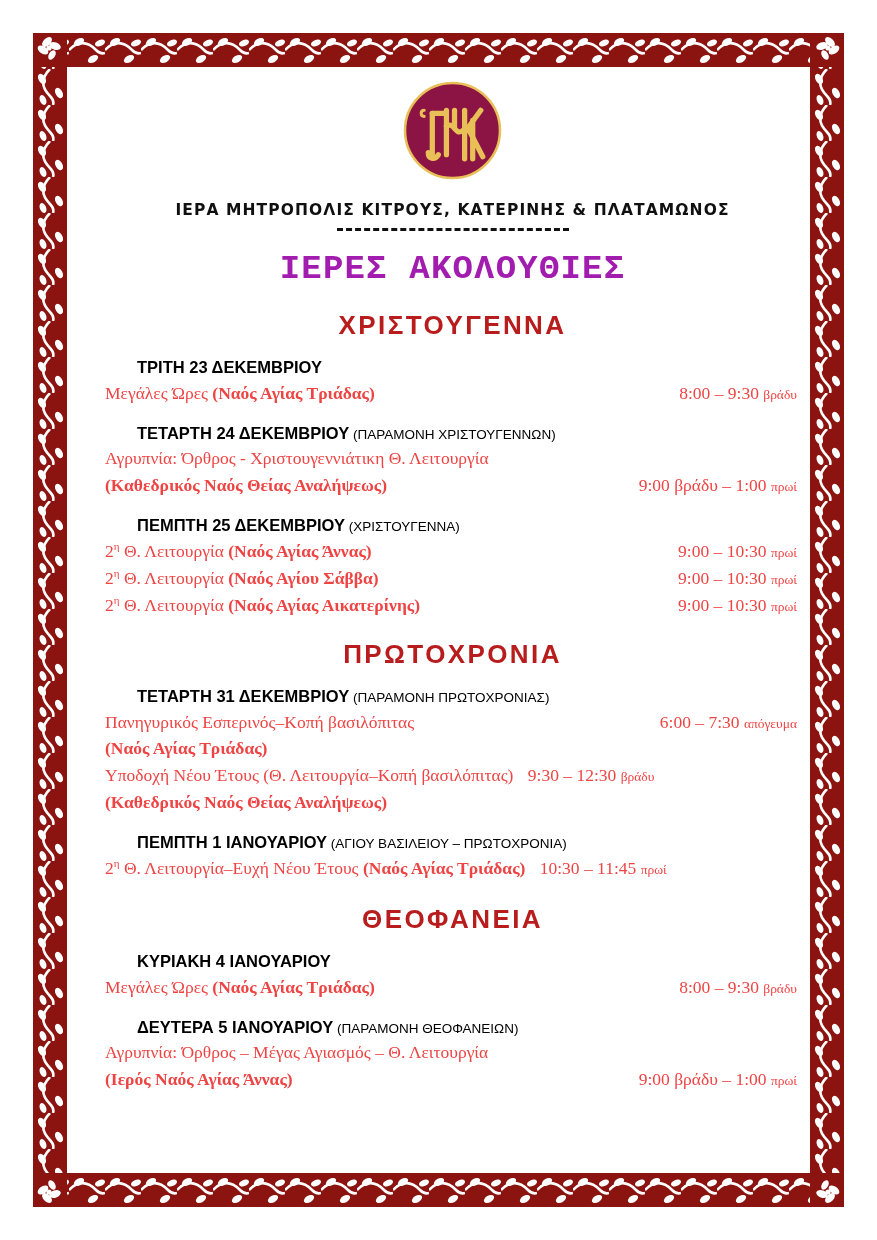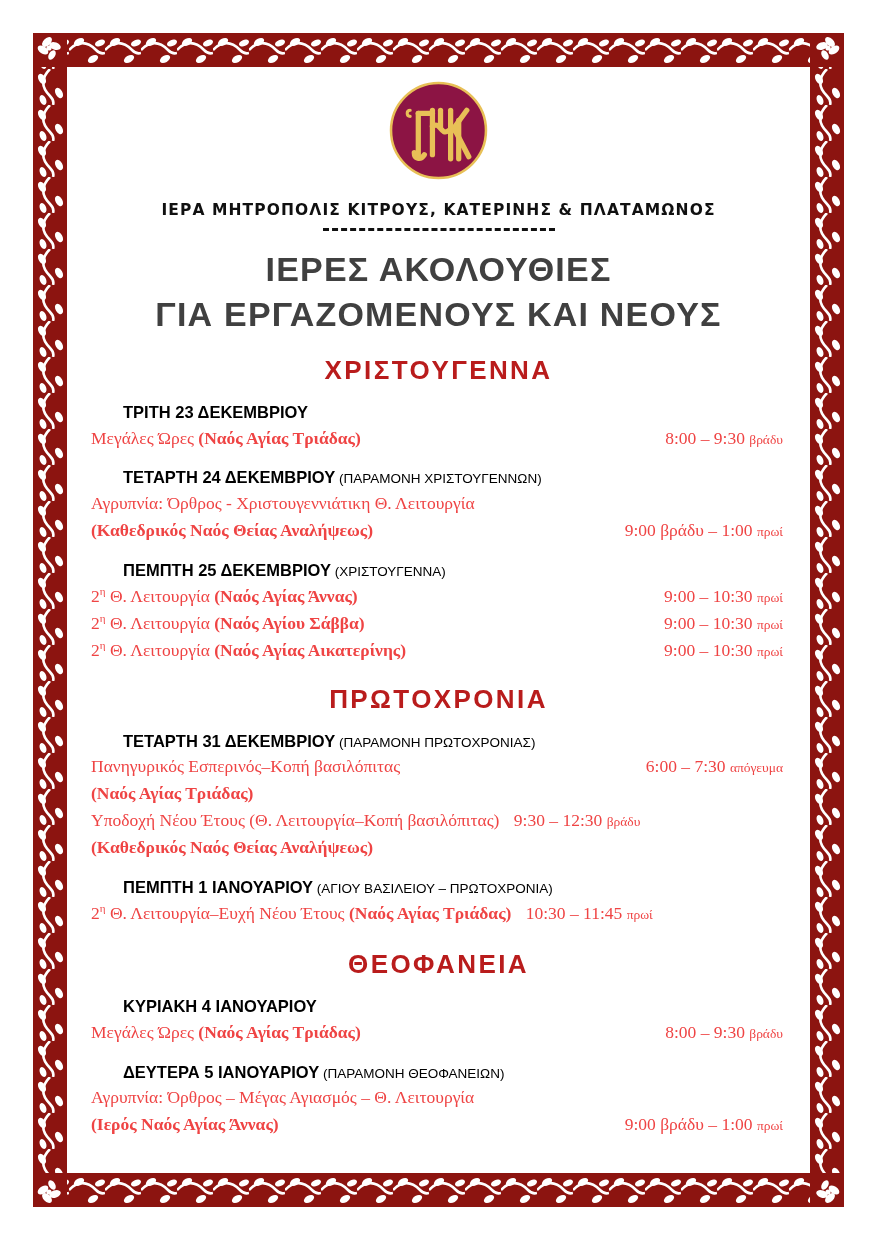--- a/index.html
+++ b/index.html
@@ -41,21 +41,21 @@
     left: 34px;
     top: 34px;
     width: 743px;
     height: 1106px;
     background: #ffffff;
   }
 
   
   .content {
     position: absolute;
-    left: 67px;
+    left: 81px;
     top: 67px;
     width: 743px;
     height: 1106px;
   }
 
   .logo-wrap {
     width: 100%;
     text-align: center;
     padding-top: 13px;
   }
@@ -78,22 +78,22 @@
 
   .dashed-sep {
     width: 232px;
     margin: 9px auto 0 auto;
     border-top: 3px dashed #111111;
     height: 0;
   }
 
   .main-title {
     text-align: center;
-    color: #404040;
-    font-family: Liberation Sans, sans-serif;
+    color: #a21caf;
+    font-family: Liberation Mono, monospace;
     font-weight: bold;
     font-size: 34px;
     line-height: 1.32;
     letter-spacing: 1.2px;
     margin-top: 16px;
   }
 
   .section-head {
     text-align: center;
     color: #b91c1c;
@@ -259,21 +259,20 @@
         </g>
         <path d="M22 30 C 18 30, 18 36, 22 36" stroke="#E8C057" stroke-width="3" fill="none" stroke-linecap="round"></path>
       </svg>
     </div>
 
     <div class="metropolis">ΙΕΡΑ ΜΗΤΡΟΠΟΛΙΣ ΚΙΤΡΟΥΣ, ΚΑΤΕΡΙΝΗΣ &amp; ΠΛΑΤΑΜΩΝΟΣ</div>
     <div class="dashed-sep"></div>
 
     <div class="main-title">
       <div>ΙΕΡΕΣ ΑΚΟΛΟΥΘΙΕΣ</div>
-      <div>ΓΙΑ ΕΡΓΑΖΟΜΕΝΟΥΣ ΚΑΙ ΝΕΟΥΣ</div>
     </div>
 
     <div class="section-head sec-christmas">ΧΡΙΣΤΟΥΓΕΝΝΑ</div>
 
     <div class="block">
       <div class="day-head"><span>ΤΡΙΤΗ 23 ΔΕΚΕΜΒΡΙΟΥ</span><span class="paren"></span></div>
       <div class="row">
         <span class="label">Μεγάλες Ώρες </span><span class="place">(Ναός Αγίας Τριάδας)</span>
         <span class="time t-right"><span>8:00 – 9:30 </span><span class="small">βράδυ</span></span>
       </div>

